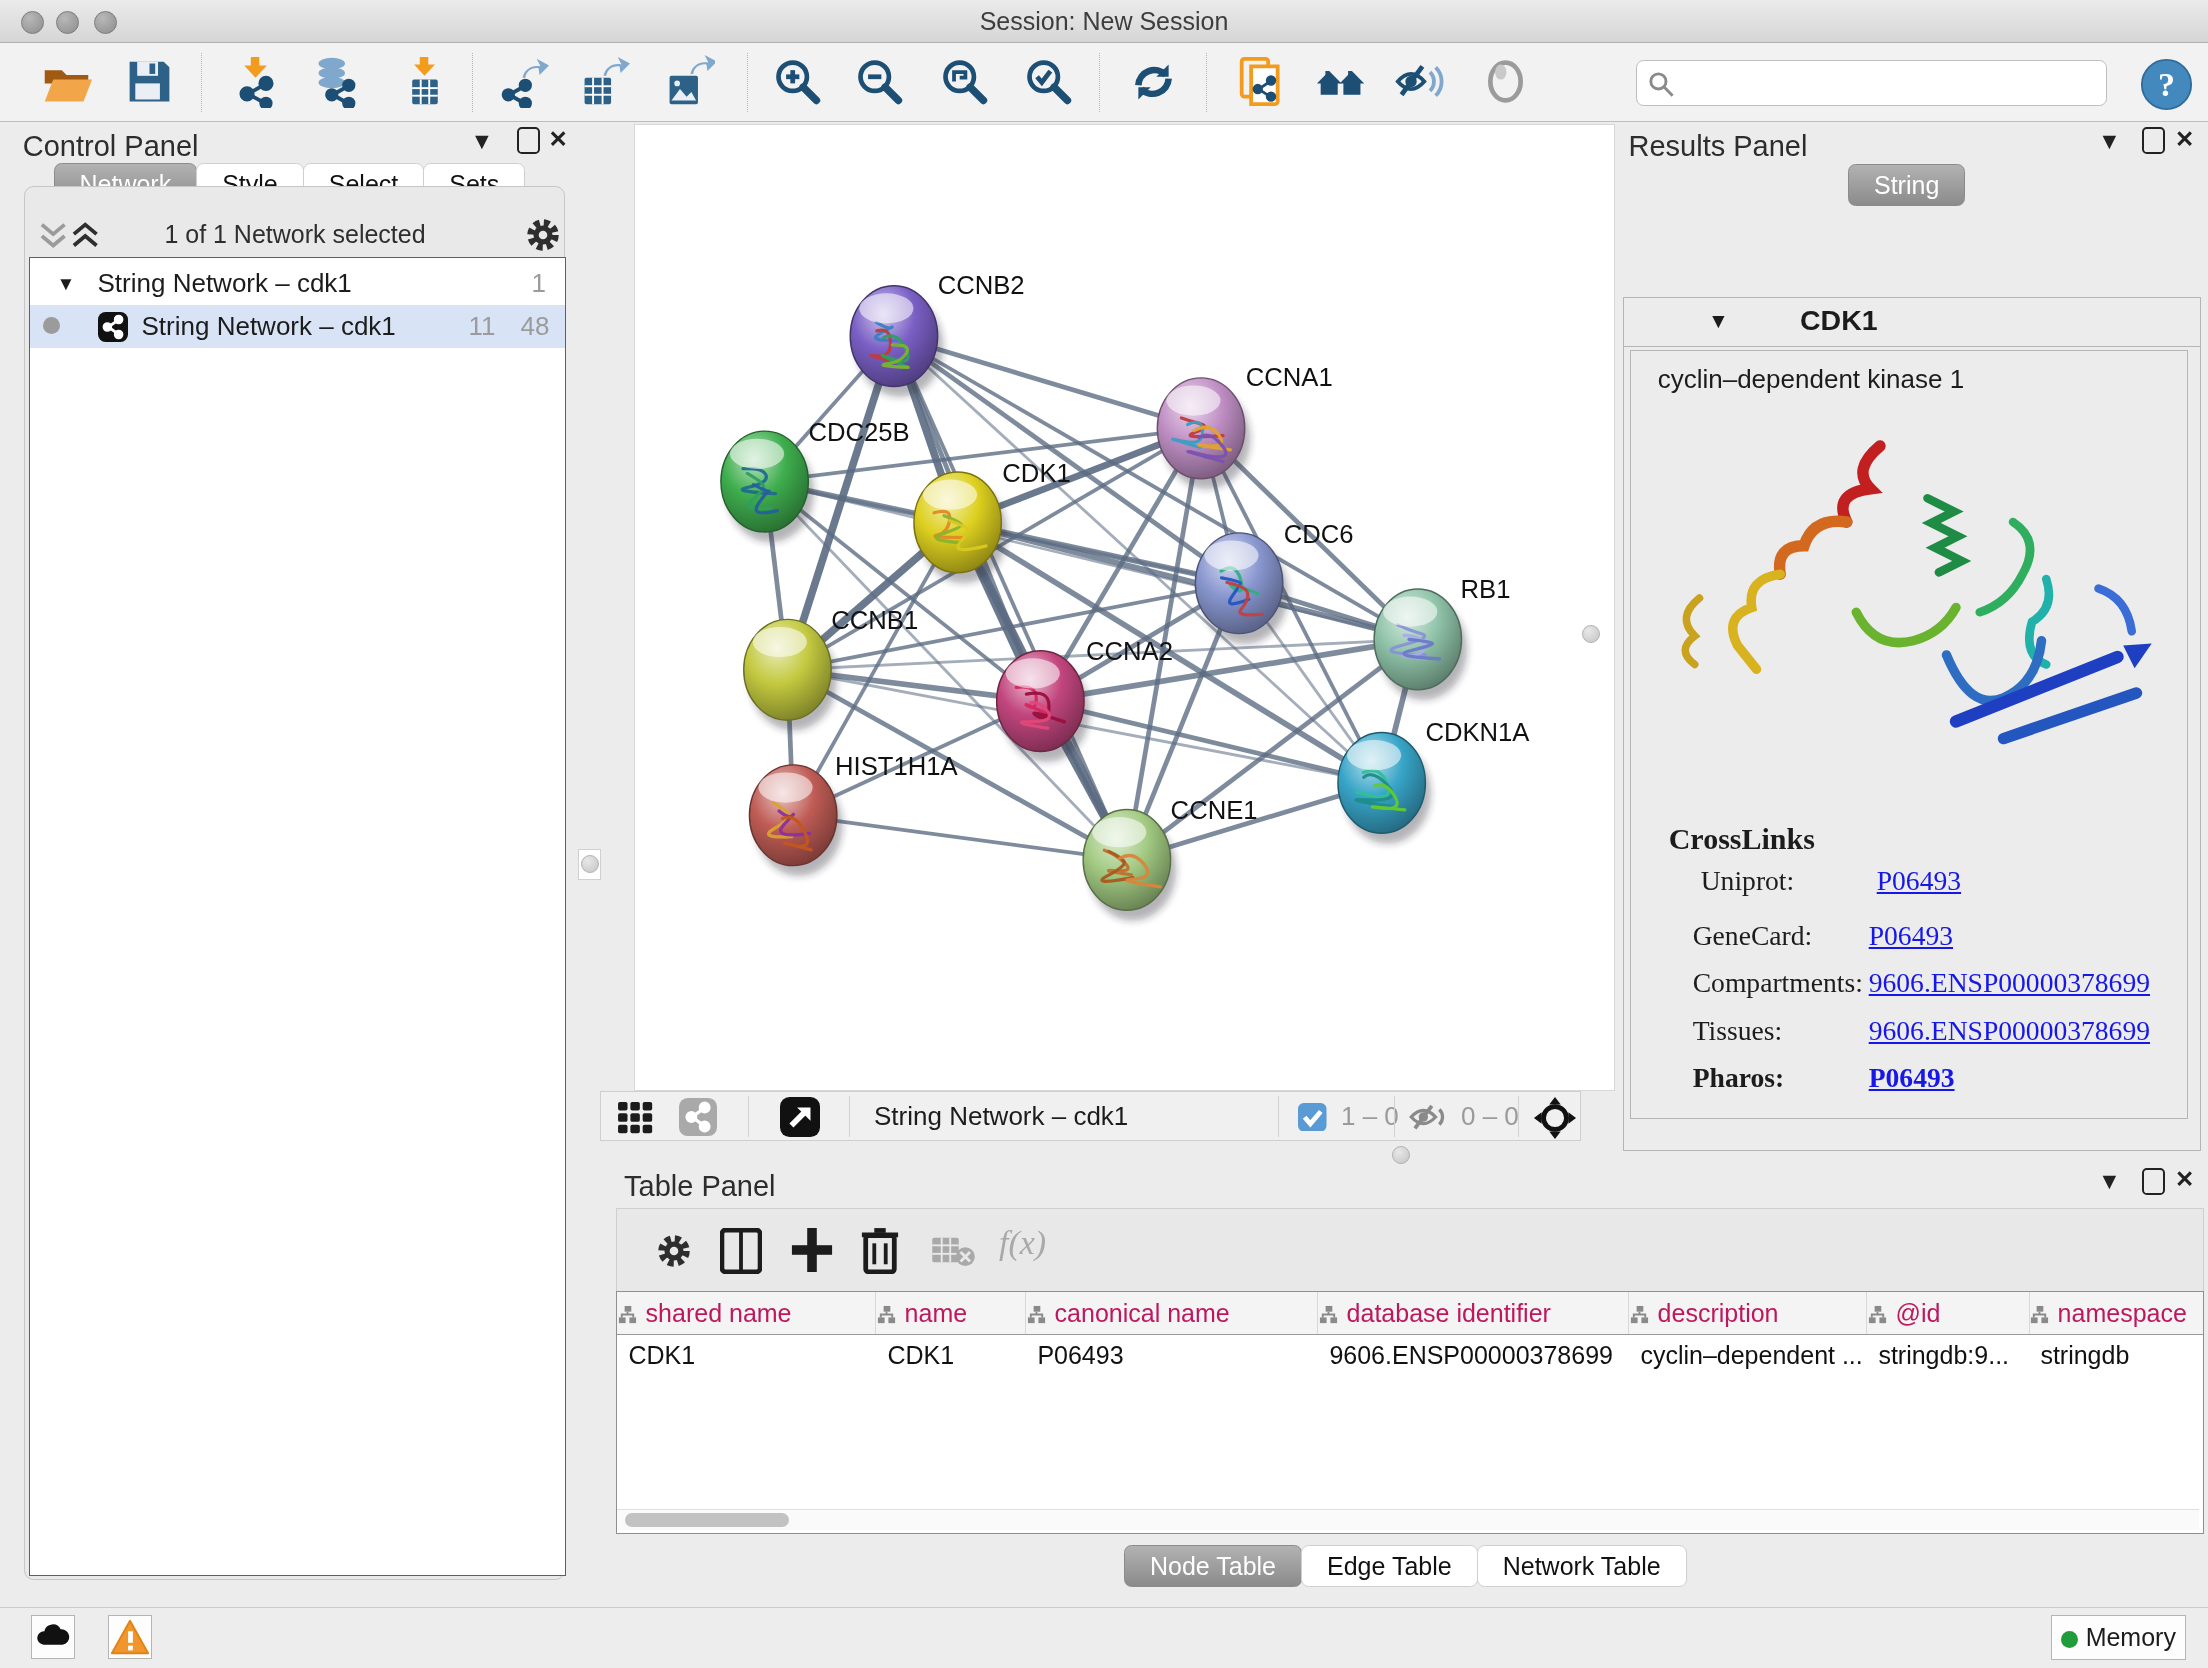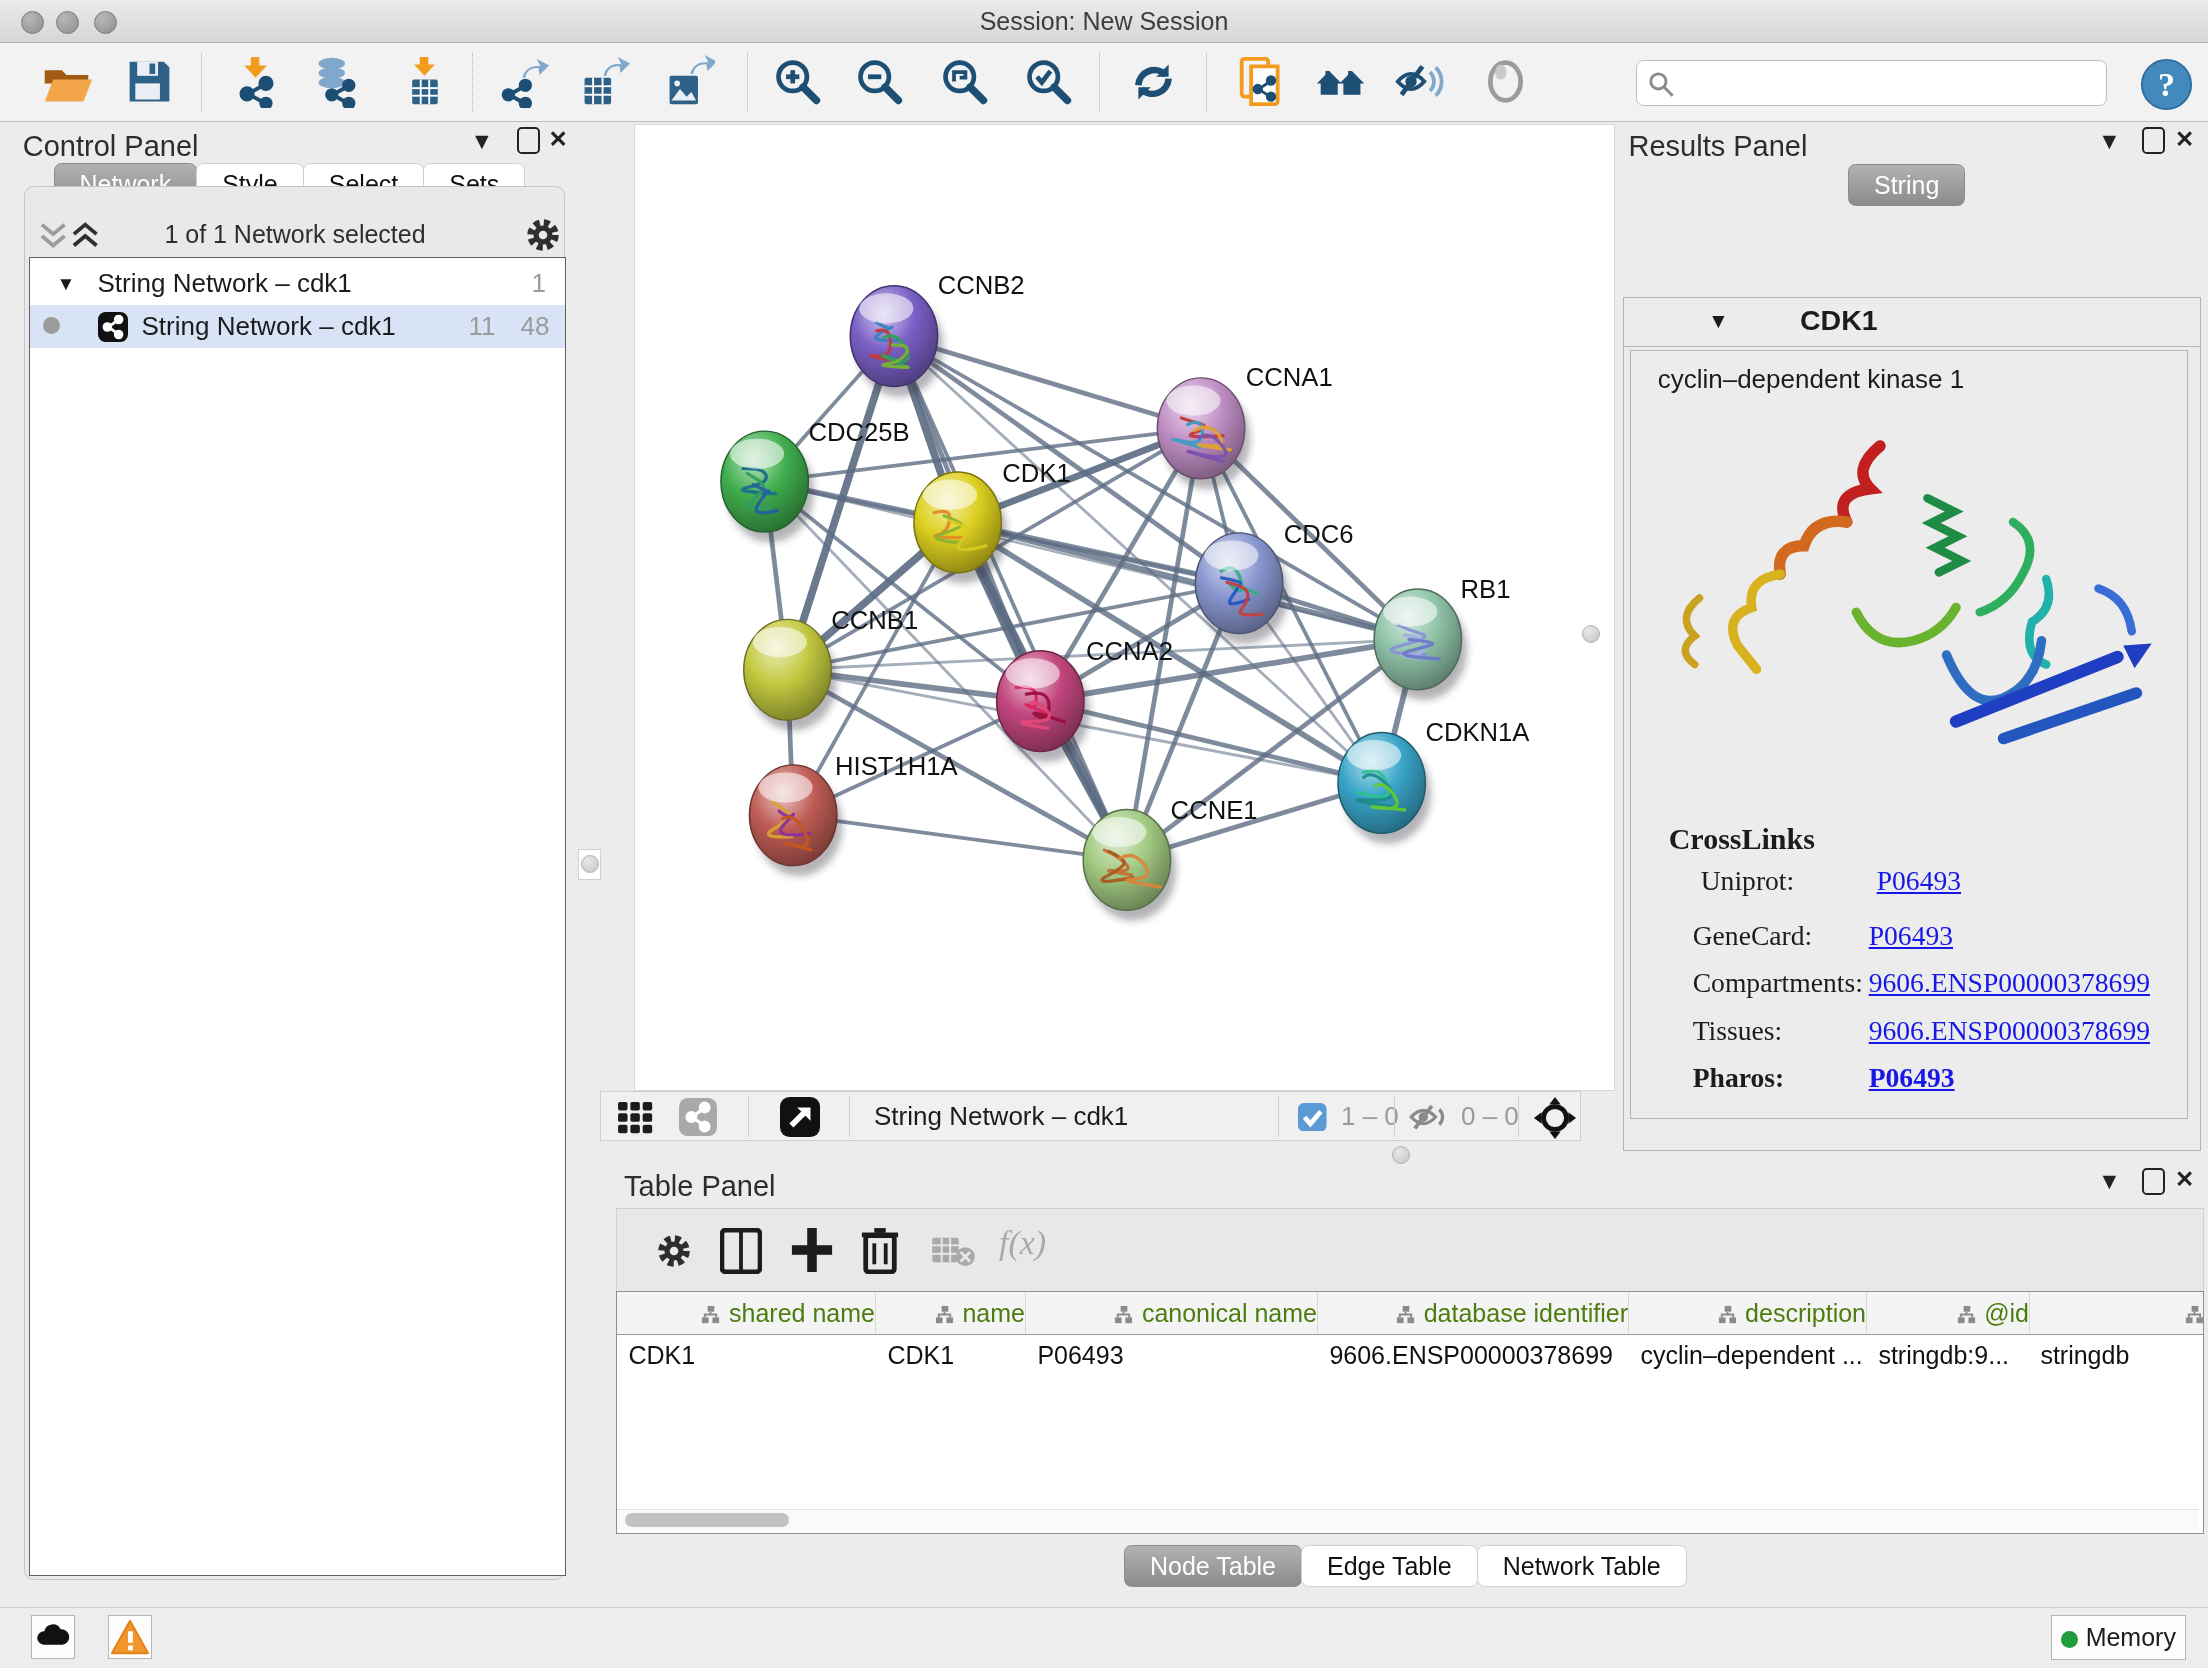--- a/index.html
+++ b/index.html
@@ -63,21 +63,21 @@
   .xl-link{color:#1717e8;text-decoration:underline;}
   
   #table-panel{left:600px;top:1165px;width:1608px;height:442px;}
   #tp-toolbar{position:absolute;left:16px;top:43px;width:1586px;height:83px;
     background:#e8e8e8;border:1px solid #cfcfcf;border-bottom:none;}
   #tp-table{position:absolute;left:16px;top:126px;width:1586px;height:241px;background:#fff;
     border:1.9px solid #8f8f8f;overflow:hidden;}
   #tp-header{position:absolute;left:0;top:0;height:42px;width:1902px;background:#f4f4f4;
     border-bottom:1.9px solid #9a9a9a;}
   .th{position:absolute;top:0;height:42px;box-sizing:border-box;border-right:1px solid #d8d8d8;
-    font-size:25px;line-height:42px;text-align:right;color:#4d7c0f;white-space:nowrap;overflow:hidden;}
+    font-size:25px;line-height:42px;text-align:left;color:#be185d;white-space:nowrap;overflow:hidden;}
   .td{position:absolute;top:44px;height:38px;font-size:25px;line-height:38px;color:#111;
     white-space:nowrap;overflow:hidden;padding-left:11.4px;box-sizing:border-box;}
   #tp-scroll{position:absolute;left:0;top:217px;width:1582px;height:20px;background:#fafafa;
     border-top:1px solid #e0e0e0;}
   #tp-thumb{position:absolute;left:7.6px;top:2.9px;width:164px;height:14.3px;border-radius:7.6px;
     background:#c2c2c2;}
   #tp-tabs{position:absolute;left:524px;top:380px;}
   
   #bottom-bar{left:0;top:1607px;width:2208px;height:61px;background:#ededed;
     border-top:1px solid #cbcbcb;}

